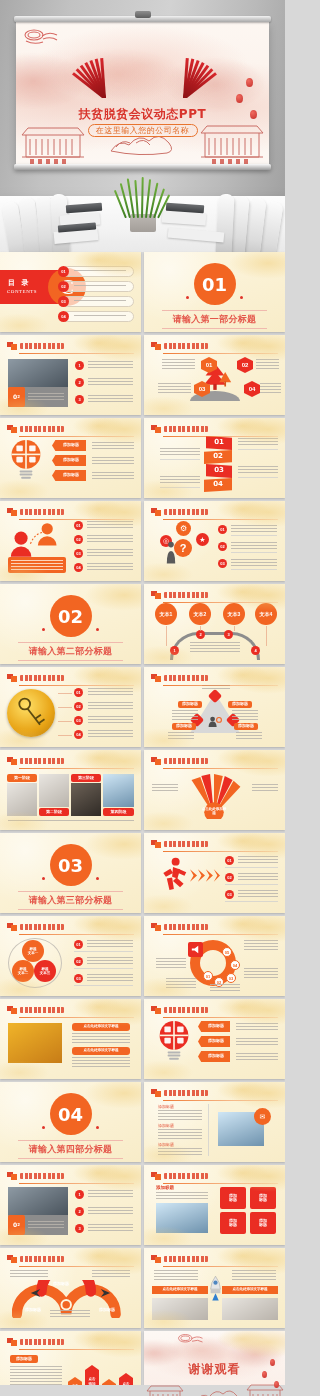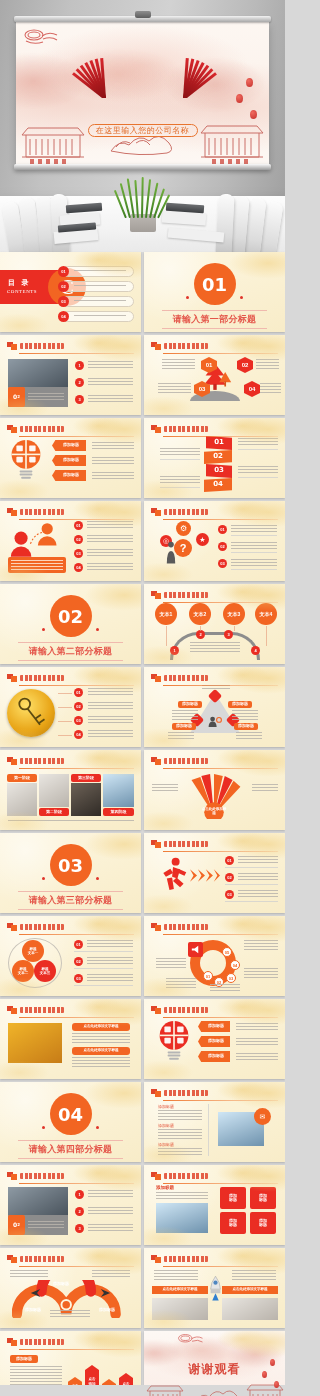--- a/index.html
+++ b/index.html
@@ -246,20 +246,21 @@
           <div class="ray" style="transform:rotate(44deg)"></div>
           <div class="ray" style="transform:rotate(36deg)"></div>
           <div class="ray" style="transform:rotate(28deg)"></div>
           <div class="ray" style="transform:rotate(20deg)"></div>
           <div class="ray" style="transform:rotate(12deg)"></div>
           <div class="ray" style="transform:rotate(4deg)"></div>
         </div>
       </div>
 
 
+      <div class="cover-sub">扶贫脱贫会议动态PPT</div>
       <div class="cover-btn">在这里输入您的公司名称</div>
 
       <div class="lantern" style="right:16px;top:56px;"></div>
       <div class="lantern" style="right:26px;top:72px;"></div>
       <div class="lantern" style="right:12px;top:88px;"></div>
 
       <svg class="skyline" viewBox="0 0 253 56" preserveAspectRatio="none">
         <g stroke="#c0534a" stroke-width="1" fill="none" opacity=".9">
           <path d="M6 26 h62 l-6 -7 h-50 z"></path>
           <path d="M10 26 v22 h54 v-22"></path>

